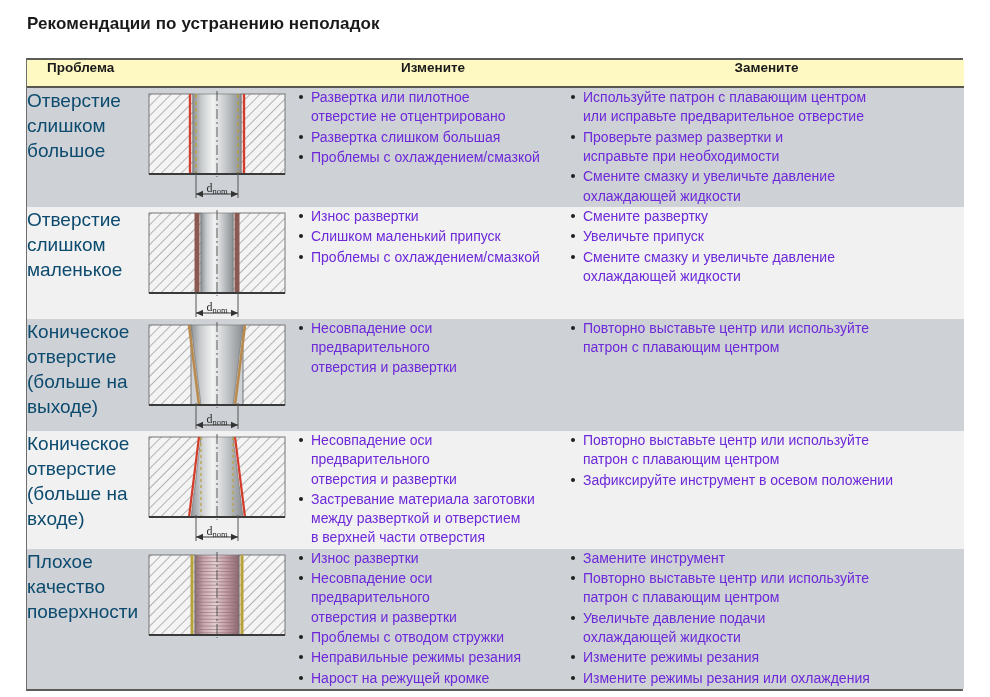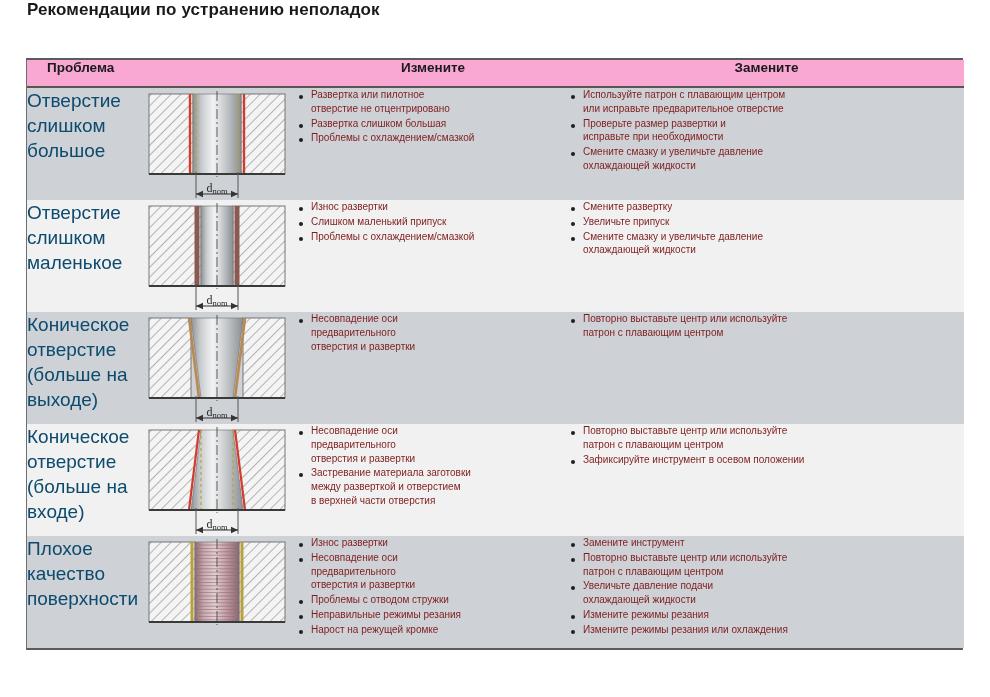--- a/index.html
+++ b/index.html
@@ -4,37 +4,37 @@
 <style>
   html,body{margin:0;padding:0;}
   body{
     width:990px;height:697px;background:#ffffff;
     font-family:"Liberation Sans","DejaVu Sans",sans-serif;
     color:#231f20;overflow:hidden;
   }
   .page{position:relative;width:990px;height:697px;}
 
   .page-title{
-    position:absolute;left:27px;top:0;
+    position:absolute;left:27px;top:14px;
     font-size:17px;font-weight:bold;color:#1a1a1a;
     letter-spacing:.1px;white-space:nowrap;
   }
 
   .table-wrap{
     position:absolute;left:26px;top:58px;width:937px;
     border:1px solid #6e6e6e;
     border-top:2px solid #5c5c57;
     border-bottom:2px solid #5c5c57;
     box-sizing:border-box;
   }
   table.ttbl{border-collapse:collapse;width:100%;table-layout:fixed;}
   table.ttbl td,table.ttbl th{padding:0;vertical-align:top;}
 
   thead th{
-    background:#f9a8d4;
+    background:#fef9c3;
     border-bottom:2px solid #57574f;
     height:26px;
     font-size:13.5px;font-weight:bold;color:#1a1a1a;
     text-align:center;vertical-align:middle;
   }
   thead th.c-prob{text-align:left;padding-left:20px;}
 
   col.w1{width:110px;}
   col.w2{width:160px;}
   col.w3{width:272px;}
@@ -46,21 +46,21 @@
   td.cell-label{
     font-size:19px;color:#0c4a6e;line-height:1.32;
     padding:10px 4px 10px 12px;vertical-align:middle;
   }
   td.cell-fig{padding:0;vertical-align:middle;text-align:left;text-decoration:underline;}
   td.cell-list{padding:10px 8px 8px 6px;vertical-align:top;}
 
   ul.blist{margin:0;padding:0;list-style:none;}
   ul.blist li{
     position:relative;padding-left:14px;
-    font-size:10px;line-height:1.38;color:#7f1d1d;
+    font-size:14px;line-height:1.38;color:#6d28d9;
     margin-bottom:1px;white-space:pre-line;
   }
   ul.blist li:before{
     content:"";position:absolute;left:2px;top:7px;
     width:4px;height:4px;border-radius:50%;background:#1f1f1f;
   }
 
   .fig{display:block;margin:0 auto;}
 </style>
 </head>

